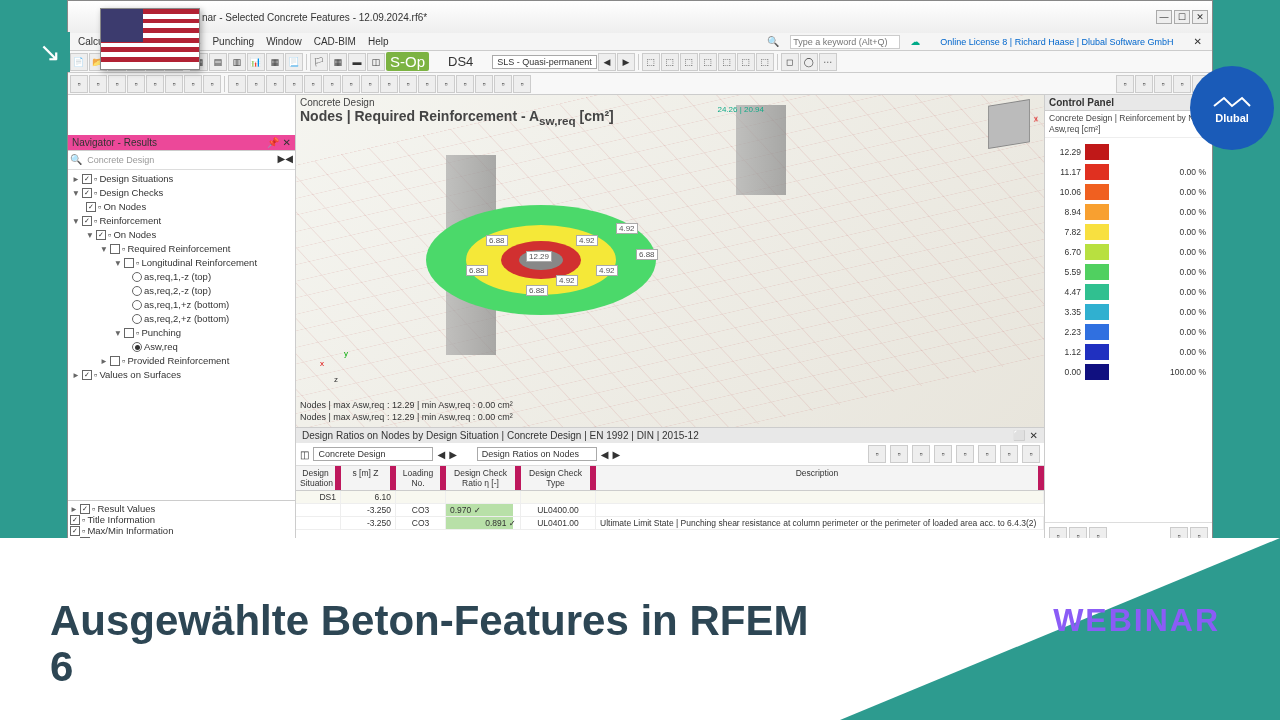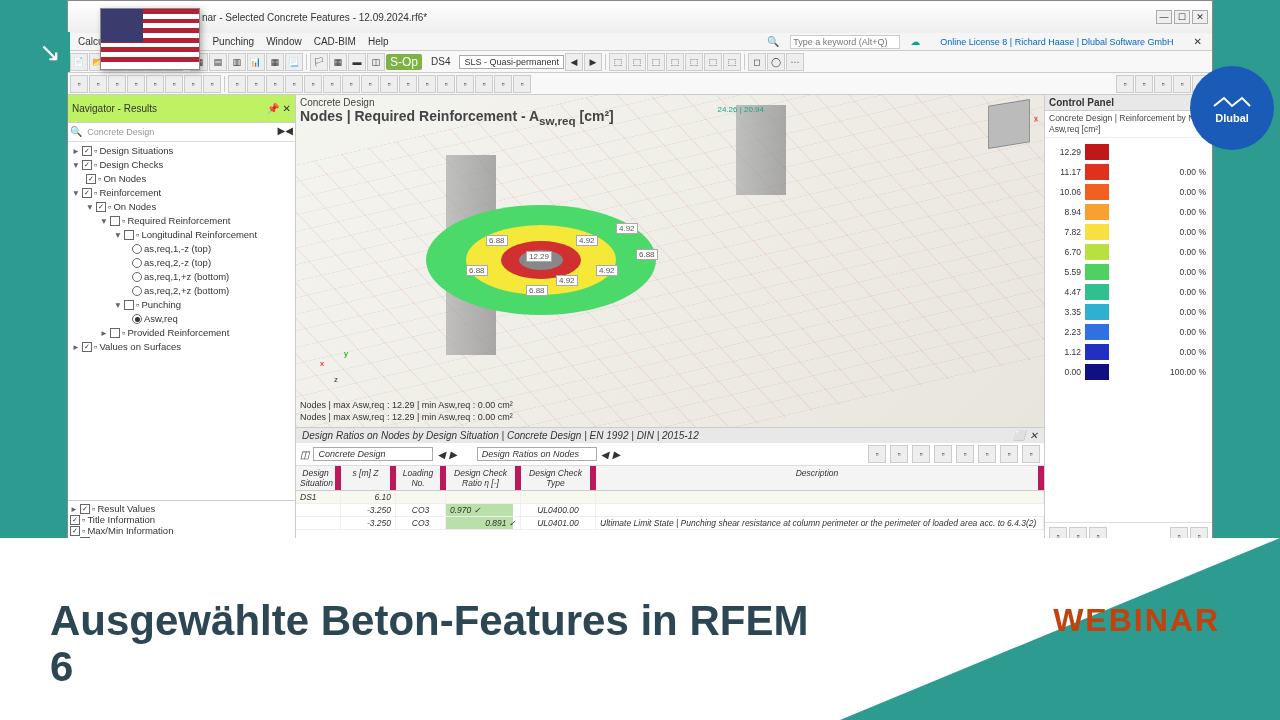--- a/index.html
+++ b/index.html
@@ -10,25 +10,25 @@
 .win-ctrl { display:flex; gap:2px; }
 .win-btn { width:16px; height:14px; background:#eee; border:1px solid #aaa; text-align:center; line-height:12px; cursor:pointer; font-size:9px; }
 .menubar { height:18px; background:#f5f5f5; display:flex; align-items:center; padding:0 4px; font-size:10px; border-bottom:1px solid #ccc; }
 .menubar span { padding:0 6px; cursor:pointer; }
 .search-box { margin-left:auto; display:flex; align-items:center; gap:4px; }
 .search-input { width:110px; height:14px; border:1px solid #ccc; font-size:9px; padding:0 2px; color:#999; }
 .license { font-size:9px; color:#0066cc; margin-left:4px; }
 .toolbar { height:22px; background:#f8f8f8; display:flex; align-items:center; padding:0 2px; border-bottom:1px solid #ccc; gap:1px; }
 .tbtn { width:18px; height:18px; background:#eee; border:1px solid #ccc; cursor:pointer; display:inline-flex; align-items:center; justify-content:center; font-size:9px; }
 .tsep { width:1px; height:16px; background:#ccc; margin:0 2px; }
-.ds-badge { background:#7cb342; color:#fff; padding:1px 4px; font-size:12px; border-radius:2px; }
+.ds-badge { background:#7cb342; color:#fff; padding:1px 4px; font-size:15px; border-radius:2px; }
 .combo { background:#fff; border:1px solid #aaa; padding:1px 4px; font-size:9px; min-width:100px; cursor:pointer; }
 .body { display:flex; height:calc(100% - 82px); }
 .nav { width:228px; background:#fff; border-right:1px solid #ccc; display:flex; flex-direction:column; }
-.nav-hdr { background:#bef264; padding:8px 4px; font-size:10px; border-bottom:1px solid #ccc; display:flex; }
+.nav-hdr { background:#ec4899; padding:2px 4px; font-size:10px; border-bottom:1px solid #ccc; display:flex;margin-top:40px; }
 .nav-hdr-x { margin-left:auto; cursor:pointer; }
 .nav-filter { padding:2px; border-bottom:1px solid #ddd; }
 .nav-filter input { width:160px; border:none; font-size:9px; color:#999; padding:2px; }
 .tree { flex:1; overflow:hidden; padding:2px; font-size:9.5px; line-height:14px; }
 .tree-row { display:flex; align-items:center; gap:2px; white-space:nowrap; cursor:pointer; }
 .tw { display:inline-block; width:8px; text-align:center; color:#666; }
 .chk { width:10px; height:10px; border:1px solid #666; display:inline-flex; align-items:center; justify-content:center; font-size:7px; background:#fff; }
 .rad { width:10px; height:10px; border:1px solid #666; border-radius:50%; display:inline-flex; align-items:center; justify-content:center; background:#fff; }
 .rad.on::after { content:""; width:5px; height:5px; background:#333; border-radius:50%; }
 .nav-bot { border-top:1px solid #ccc; padding:2px; font-size:9.5px; max-height:68px; overflow:hidden; }
@@ -55,40 +55,40 @@
 .val-far { position:absolute; right:280px; top:10px; font-size:8px; color:#1a8; }
 .ctrl { width:168px; background:#fff; border-left:1px solid #ccc; display:flex; flex-direction:column; }
 .ctrl-hdr { background:#e8e8e8; padding:2px 4px; font-size:10px; font-weight:600; border-bottom:1px solid #ccc; }
 .ctrl-sub { font-size:8.5px; padding:2px 4px; color:#444; border-bottom:1px solid #eee; line-height:11px; }
 .legend { padding:4px; font-size:8.5px; }
 .lg-row { display:flex; align-items:center; height:20px; }
 .lg-val { width:36px; text-align:right; padding-right:4px; }
 .lg-sw { width:24px; height:16px; }
 .lg-pct { margin-left:auto; padding-right:2px; }
 .ctrl-tools { margin-top:auto; padding:4px; display:flex; gap:2px; border-top:1px solid #ddd; }
-.results { height:122px; background:#fff; border-top:1px solid #ccc; display:flex; flex-direction:column;font-style:italic; }
+.results { height:122px; background:#fff; border-top:1px solid #ccc; display:flex; flex-direction:column; }
 .res-title { background:#e8e8e8; padding:2px 6px; font-size:10px; display:flex; }
 .res-menu { display:flex; padding:2px 6px; font-size:9.5px; gap:12px; border-bottom:1px solid #ddd; }
 .res-filter { display:flex; align-items:center; padding:2px 4px; gap:4px; border-bottom:1px solid #ddd; }
 .res-combo { border:1px solid #aaa; background:#fff; padding:1px 4px; font-size:9px; min-width:120px; }
 .res-table { flex:1; overflow:hidden; }
 .rt-head { display:flex; background:#f4f4f4; font-size:8.5px; border-bottom:1px solid #ccc; }
 .rt-head > div { border-right:6px solid #be185d; padding:2px 4px; text-align:center; }
 .rt-row { display:flex; font-size:8.5px; border-bottom:1px solid #eee; }
 .rt-row > div { border-right:1px solid #eee; padding:1px 4px; white-space:nowrap; overflow:hidden; }
 .ratio-bar { background:linear-gradient(90deg,#b8e0a8 90%,transparent 90%); }
 
 .overlay-arrow { position:absolute; left:30px; top:32px; width:40px; height:40px; background:#2d9b8f; display:flex; align-items:center; justify-content:center; color:#fff; font-size:26px; }
 .overlay-flag { position:absolute; left:100px; top:8px; width:100px; height:62px; background:linear-gradient(#b22234 8%,#fff 8% 16%,#b22234 16% 24%,#fff 24% 32%,#b22234 32% 40%,#fff 40% 48%,#b22234 48% 56%,#fff 56% 64%,#b22234 64% 72%,#fff 72% 80%,#b22234 80% 88%,#fff 88%); border:1px solid #888; box-shadow:2px 2px 6px rgba(0,0,0,.3); }
 .overlay-flag::before { content:""; position:absolute; width:42px; height:33px; background:#3c3b6e; }
 .footer { position:absolute; left:0; bottom:0; width:100%; height:182px; background:#fff; }
 .footer-tri { position:absolute; right:0; bottom:0; width:0; height:0; border-left:440px solid transparent; border-bottom:182px solid #2d9b8f; }
 .headline { position:absolute; left:50px; bottom:30px; font-size:42px; font-weight:700; color:#2d4654; line-height:1.1; max-width:780px; }
 .webinar { position:absolute; right:60px; bottom:78px; display:flex; align-items:center; gap:18px; }
-.webinar-txt { font-size:32px; font-weight:700; color:#c2410c; letter-spacing:2px; }
+.webinar-txt { font-size:32px; font-weight:700; color:#8b5cf6; letter-spacing:2px; }
 .cursor-ic { width:44px; height:44px; position:relative; }
 .cursor-ic svg { width:100%; height:100%; }
 .dlubal-badge { position:absolute; right:6px; top:66px; width:84px; height:84px; background:#1a5bb8; border-radius:50%; display:flex; flex-direction:column; align-items:center; justify-content:center; color:#fff; font-size:11px; font-weight:600; z-index:10; }
 .dlubal-badge svg { width:40px; height:20px; }
 </style>
 </head>
 <body>
 
 <div class="app">
   <div class="titlebar">
@@ -130,21 +130,21 @@
     <div class="tbtn">▥</div>
     <div class="tbtn">📊</div>
     <div class="tbtn">▦</div>
     <div class="tbtn">📃</div>
     <div class="tsep"></div>
     <div class="tbtn">🏳</div>
     <div class="tbtn">▦</div>
     <div class="tbtn">▬</div>
     <div class="tbtn">◫</div>
     <span class="ds-badge">S-Op</span>
-    <span style="font-size:10px;margin:0 8px">DS4</span>
+    <span style="font-size:13px;margin:0 18px">DS4</span>
     <div class="combo">SLS - Quasi-permanent</div>
     <div class="tbtn">◀</div>
     <div class="tbtn">▶</div>
     <div class="tsep"></div>
     <div class="tbtn">⬚</div>
     <div class="tbtn">⬚</div>
     <div class="tbtn">⬚</div>
     <div class="tbtn">⬚</div>
     <div class="tbtn">⬚</div>
     <div class="tbtn">⬚</div>
@@ -313,21 +313,21 @@
 Z</div>
             <div style="width:50px">Loading
 No.</div>
             <div style="width:75px">Design Check
 Ratio η [-]</div>
             <div style="width:75px">Design Check
 Type</div>
             <div style="flex:1">Description</div>
           </div>
           <div class="rt-row" style="background:#f8f8f0">
-            <div style="width:45px;text-align:left">DS1</div>
+            <div style="width:45px;text-align:right">DS1</div>
             <div style="width:55px;text-align:right">6.10</div>
             <div style="width:50px"></div>
               <div style="width:75px"></div>
               <div style="width:75px"></div>
               <div style="flex:1"></div>
           </div>
           <div class="rt-row">
             <div style="width:45px"></div>
             <div style="width:55px;text-align:right">-3.250</div>
             <div style="width:50px;text-align:center">CO3</div>

